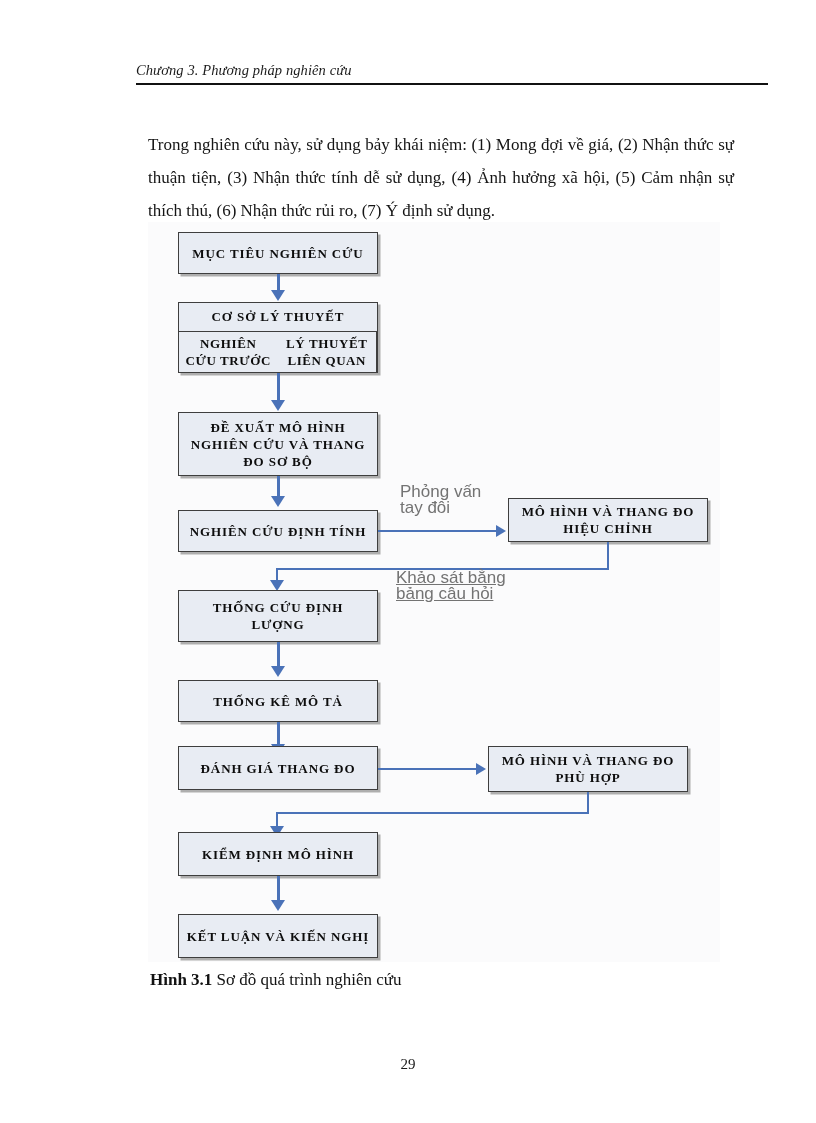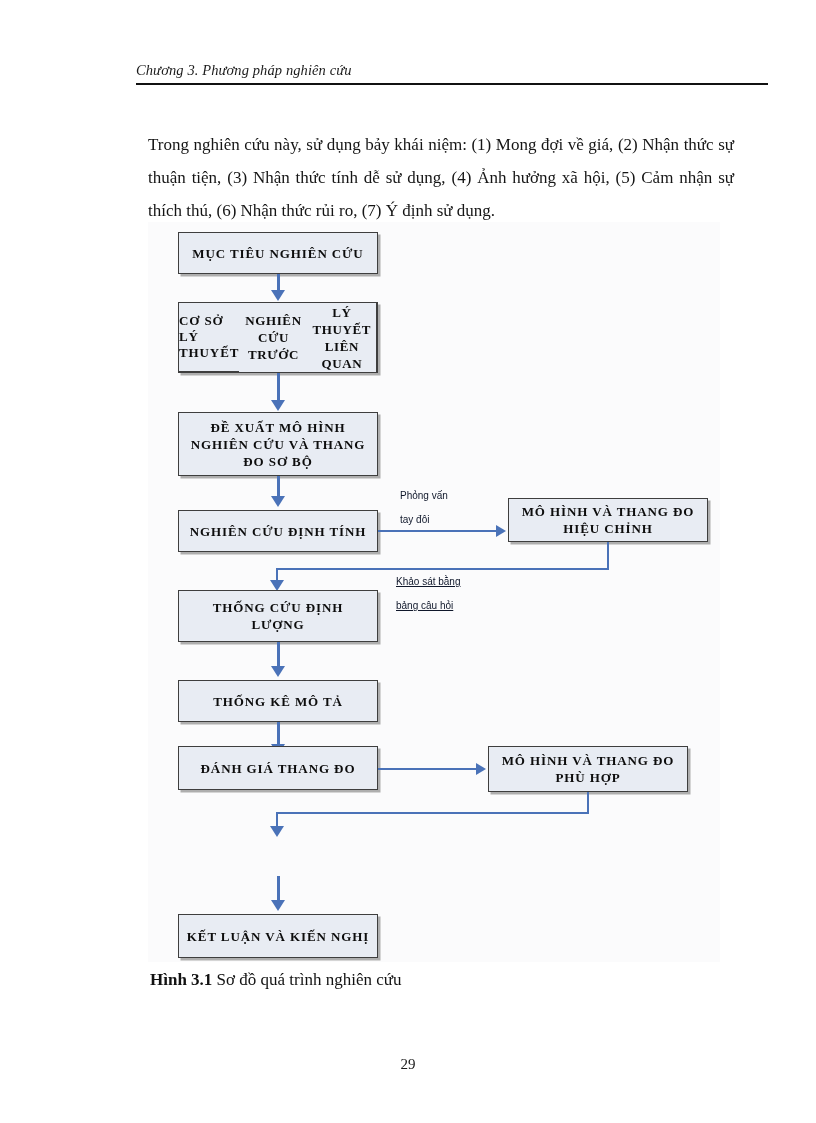--- a/index.html
+++ b/index.html
@@ -79,21 +79,21 @@
   }
 
   
   .node-split {
     position: absolute;
     box-sizing: border-box;
     background: #e8ecf3;
     border: 1.6px solid #3e3e3e;
     box-shadow: 2.5px 2.5px 0 rgba(80,80,80,0.45);
     display: flex;
-    flex-direction: row;
+    flex-direction: column;
     font-family: "Liberation Serif", serif;
   }
   .node-split .split-head {
     flex: 0 0 28px;
     border-bottom: 1.6px solid #3e3e3e;
     display: flex;
     align-items: center;
     justify-content: center;
     font-weight: bold;
     font-size: 13px;
@@ -150,23 +150,23 @@
     height: 0;
     border-top: 6px solid transparent;
     border-bottom: 6px solid transparent;
     border-left: 10px solid #4a72b8;
   }
 
   
   .edge-label {
     position: absolute;
     font-family: "Liberation Sans", sans-serif;
-    font-size: 10px;
-    line-height: 24px;
-    color: #0f172a;
+    font-size: 17px;
+    line-height: 16px;
+    color: #737373;
     white-space: pre-line;
   }
 
   
   #figure-caption {
     position: absolute;
     left: 150px;
     top: 970px;
     font-size: 17px;
     color: #121212;
@@ -259,20 +259,21 @@
   <div class="arrow-right" style="left:328px; top:541px;"></div>
 
   <div class="node" style="left:340px; top:524px; width:200px; height:46px; white-space: pre-line;">MÔ HÌNH VÀ THANG ĐO
 PHÙ HỢP</div>
 
   <div class="conn-line" style="left:439px; top:570px; width:2px; height:22px;"></div>
   <div class="conn-line" style="left:128px; top:590px; width:313px; height:2px;"></div>
   <div class="conn-line" style="left:128px; top:590px; width:2px; height:22px;"></div>
   <div class="arrow-down" style="left:122px; top:604px;"></div>
 
+  <div class="node" style="left:30px; top:610px; width:200px; height:44px;">KIỂM ĐỊNH MÔ HÌNH</div>
 
   <div class="conn-v" style="left:128.5px; top:654px; height:28px;"></div>
   <div class="arrow-down" style="left:123px; top:678px;"></div>
 
   <div class="node" style="left:30px; top:692px; width:200px; height:44px;">KẾT LUẬN VÀ KIẾN NGHỊ</div>
 
 </div>
 
 <div id="figure-caption">
   <span class="cap-label">Hình 3.1</span><span> Sơ đồ quá trình nghiên cứu</span>

